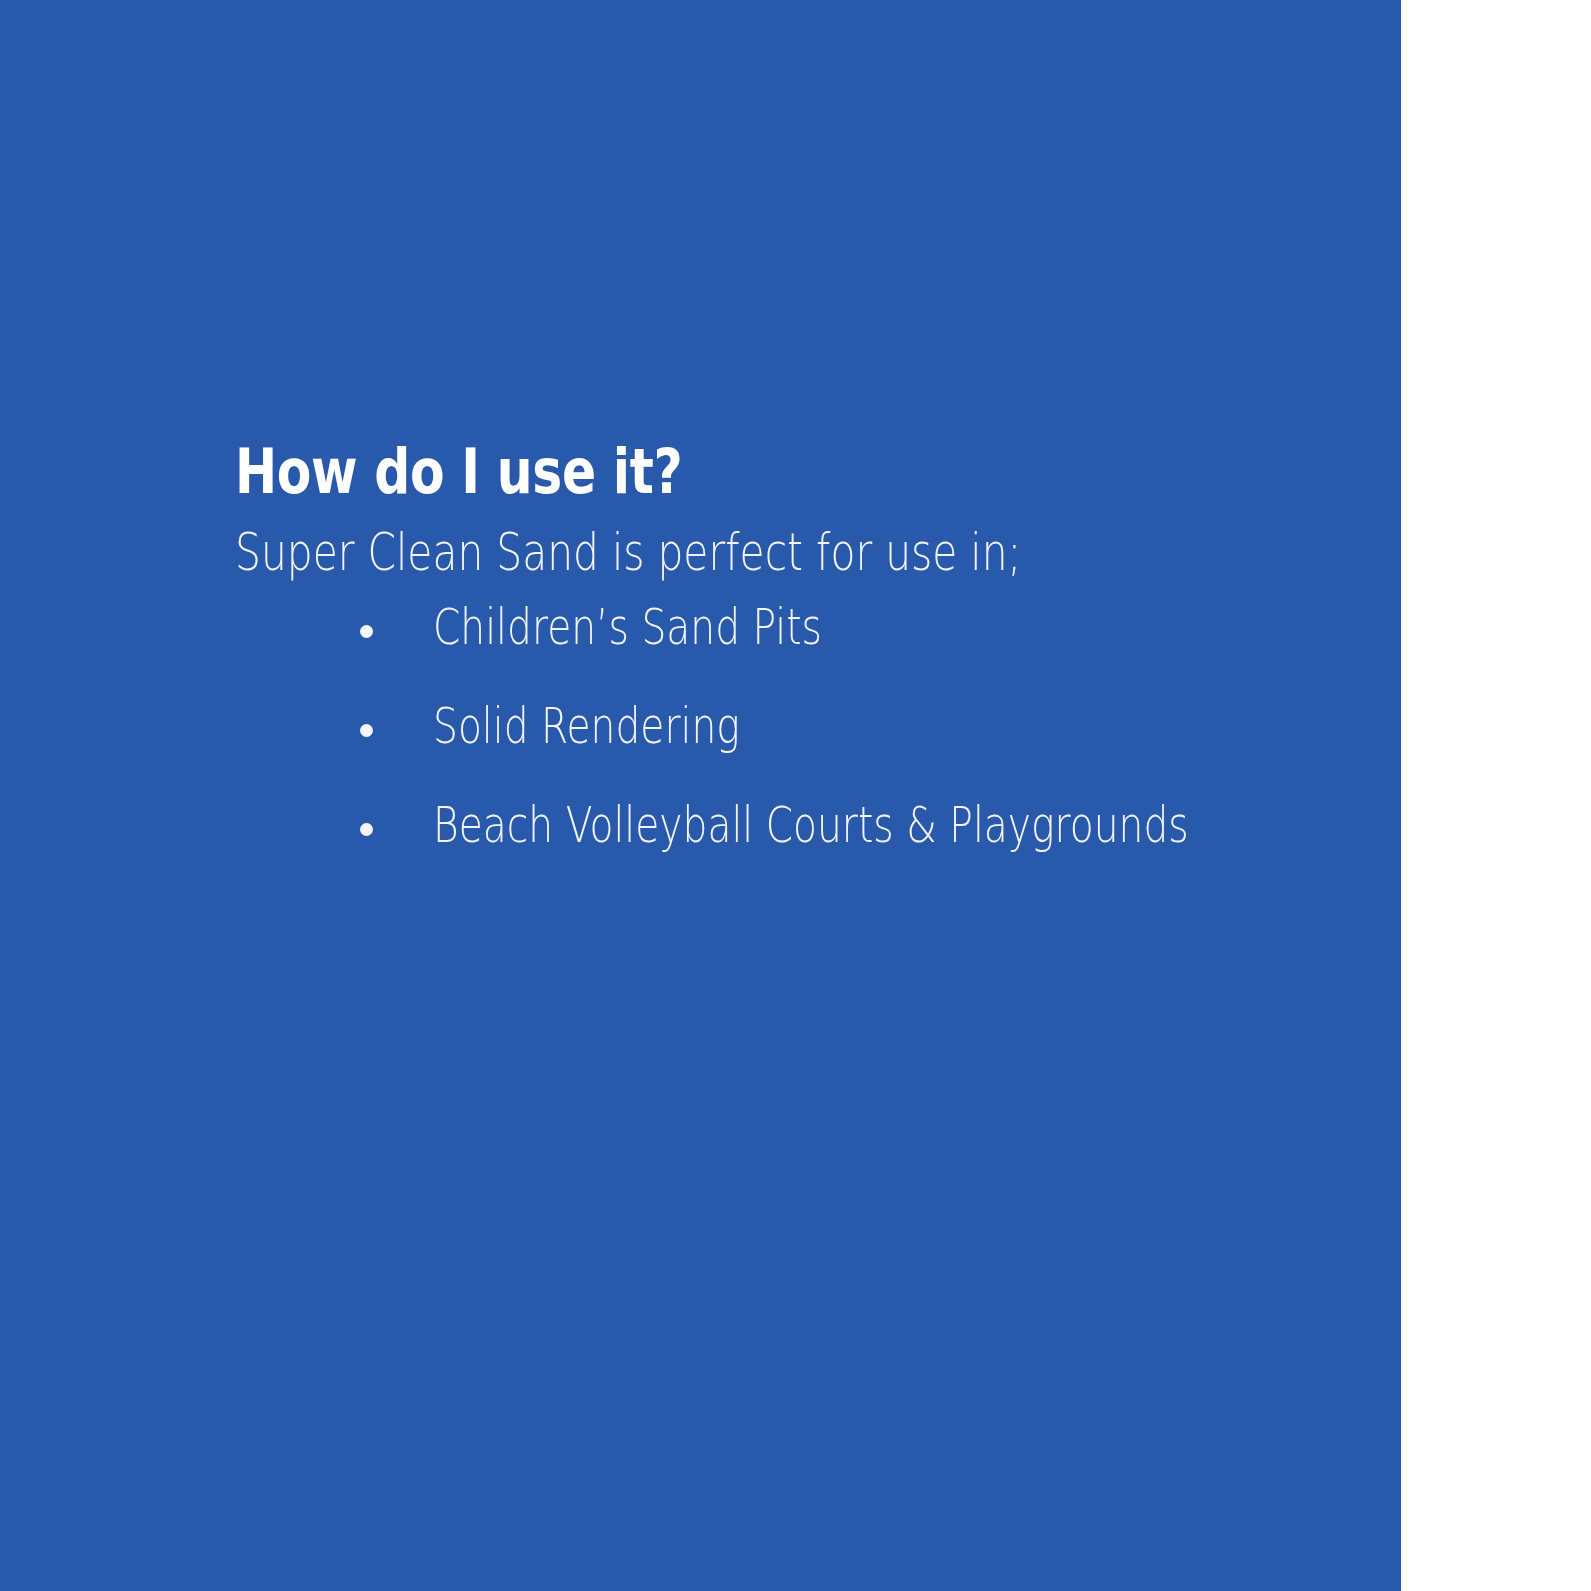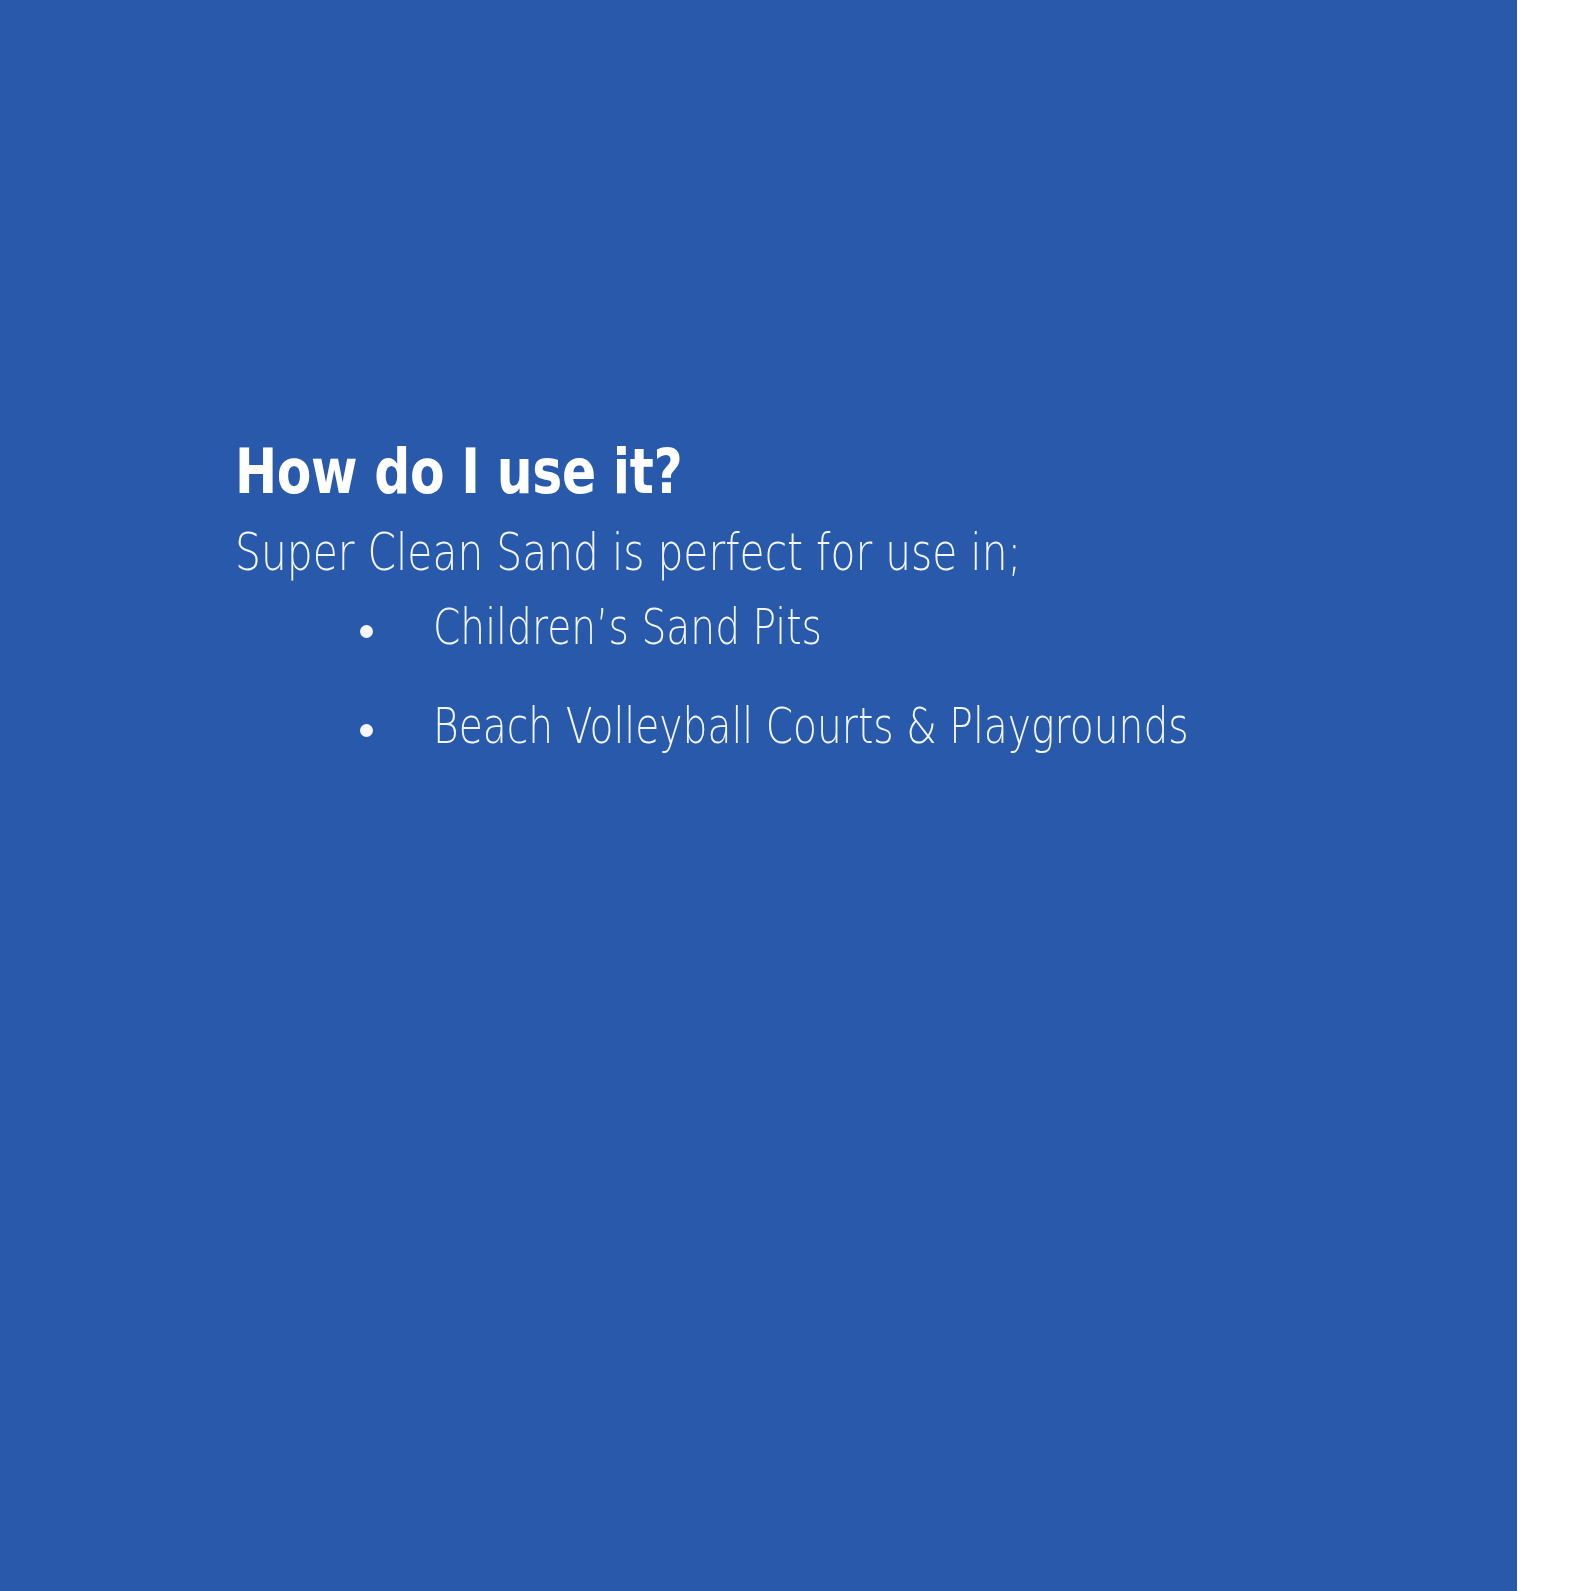--- a/index.html
+++ b/index.html
@@ -9,21 +9,21 @@
   }
   body {
     width: 1591px;
     height: 1591px;
     overflow: hidden;
     font-family: "Liberation Sans", sans-serif;
   }
 
   #slide {
     position: relative;
-    width: 1517px;
+    width: 1401px;
     height: 1591px;
     background: #2859ab;
     box-sizing: border-box;
   }
 
   
   #content {
     position: absolute;
     left: 235px;
     top: 437px;
@@ -108,20 +108,24 @@
 
     <p id="subtitle">Super Clean Sand is perfect for use in;</p>
 
     <ul id="bullet-list">
 
       <li>
         <span class="bullet-marker"></span>
         <span class="bullet-text">Children’s Sand Pits</span>
       </li>
 
+      <li>
+        <span class="bullet-marker"></span>
+        <span class="bullet-text">Solid Rendering</span>
+      </li>
 
 
       <li>
         <span class="bullet-marker"></span>
         <span class="bullet-text">Beach Volleyball Courts &amp; Playgrounds</span>
       </li>
 
 
     </ul>
   </div>

